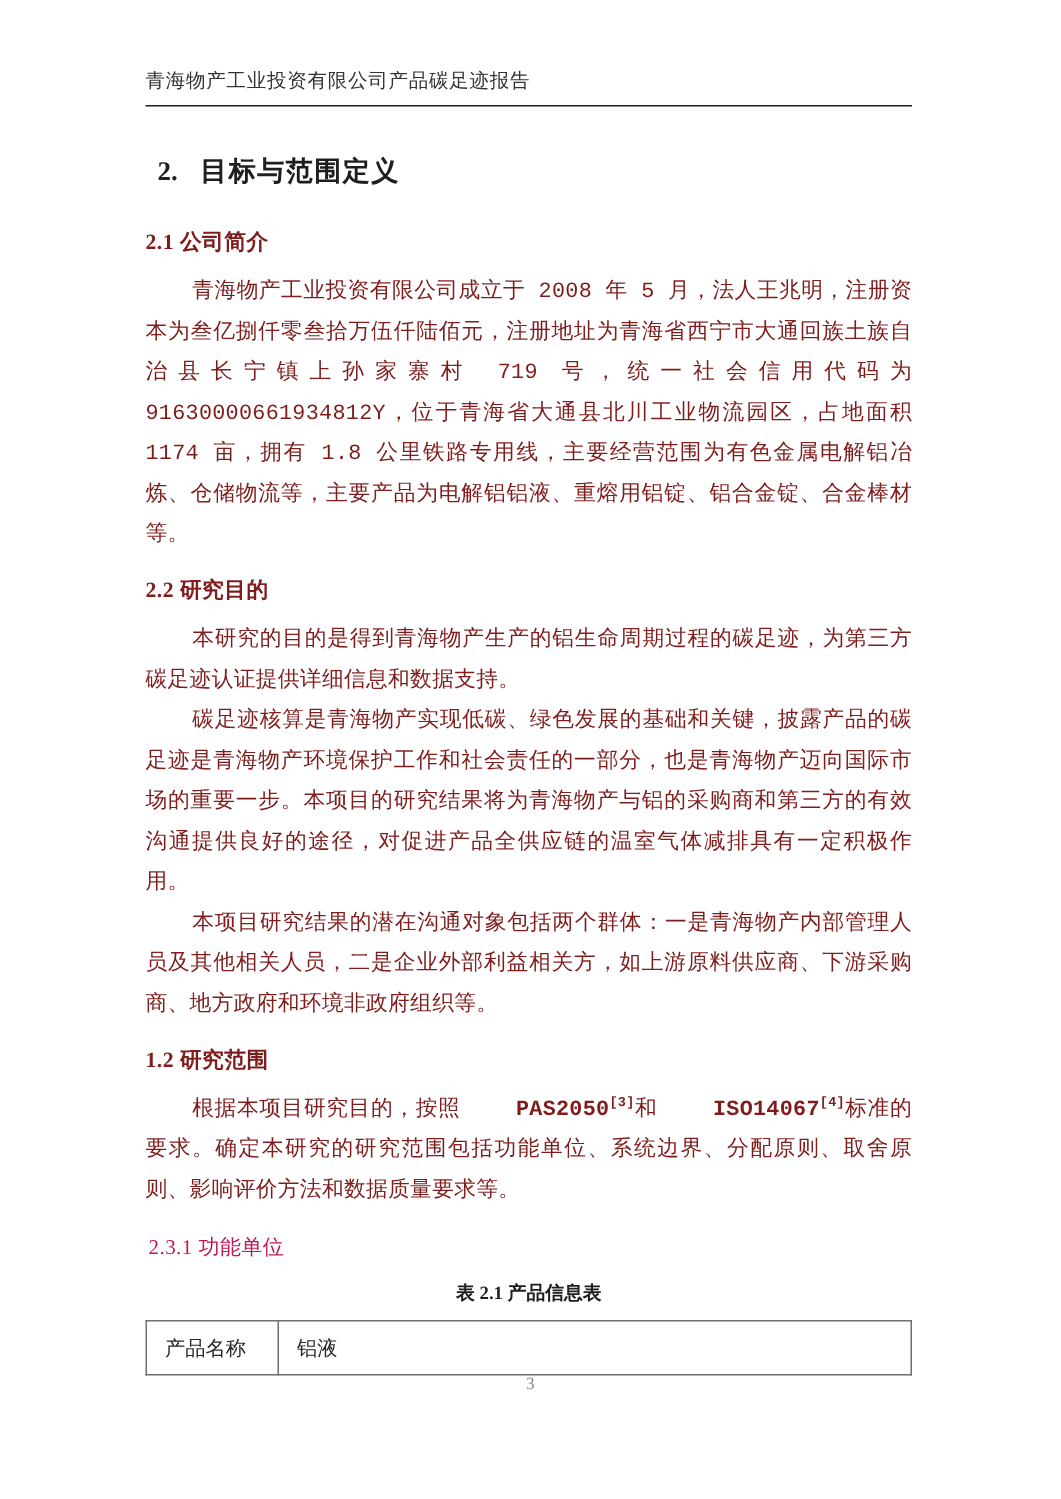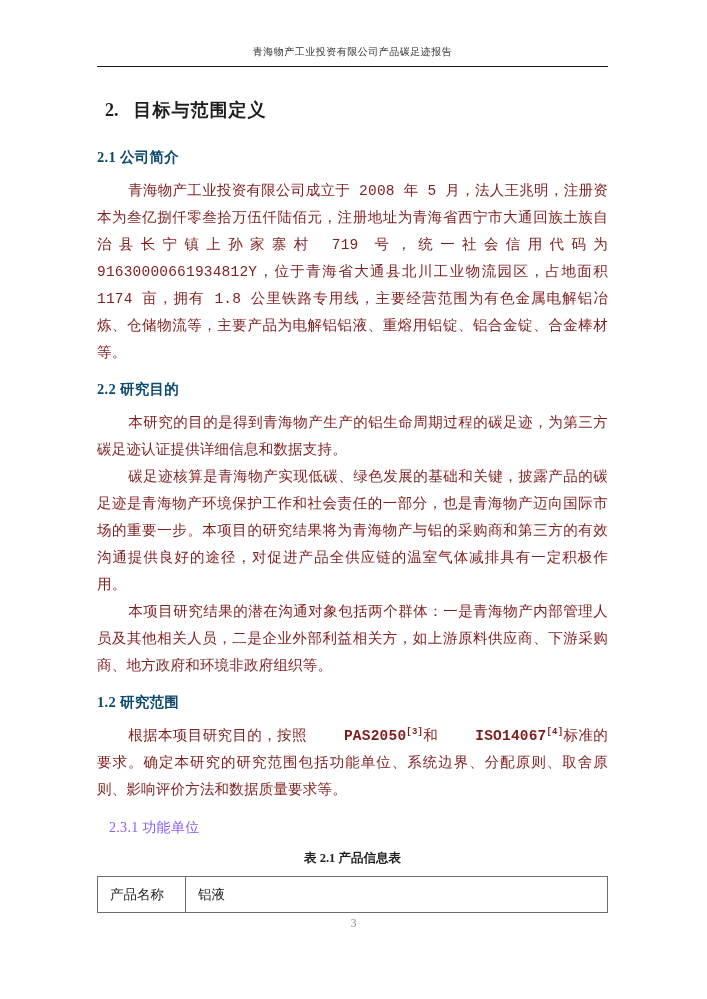--- a/index.html
+++ b/index.html
@@ -13,49 +13,49 @@
     color: #262626;
     overflow: hidden;
   }
   .content {
     position: absolute;
     left: 97px;
     top: 45px;
     width: 511px;
   }
   .doc-header {
-    text-align: center;
-    font-size: 10px;
+    text-align: left;
+    font-size: 13px;
     letter-spacing: 0.5px;
     color: #333333;
     padding-bottom: 7px;
     border-bottom: 1.8px solid #1c1c1c;
   }
   .chapter-title {
     margin: 31px 0 0 8px;
     font-size: 18px;
     font-weight: 700;
     letter-spacing: 1px;
     color: #1e1e1e;
   }
   .chapter-title .ch-num { margin-right: 15px; letter-spacing: 0; }
   h3.sec {
     font-size: 14.5px;
     font-weight: 700;
-    color: #0c4a6e;
+    color: #7f1d1d;
     letter-spacing: 0.3px;
   }
   .sec-intro   { margin: 26px 0 11px 0; }
   .sec-purpose { margin: 13px 0 11px 0; }
   .sec-scope   { margin: 13px 0 11px 0; }
   h4.subsec {
     font-size: 14px;
     font-weight: 400;
-    color: #8b5cf6;
-    margin: 15px 0 12px 12px;
+    color: #be185d;
+    margin: 15px 0 12px 2px;
     letter-spacing: 0.3px;
   }
   p.body-p {
     font-size: 14.5px;
     line-height: 27px;
     text-align: justify;
     text-indent: 2.15em;
     color: #7f1d1d;
     letter-spacing: 0.2px;
     font-family: Liberation Mono, monospace;

